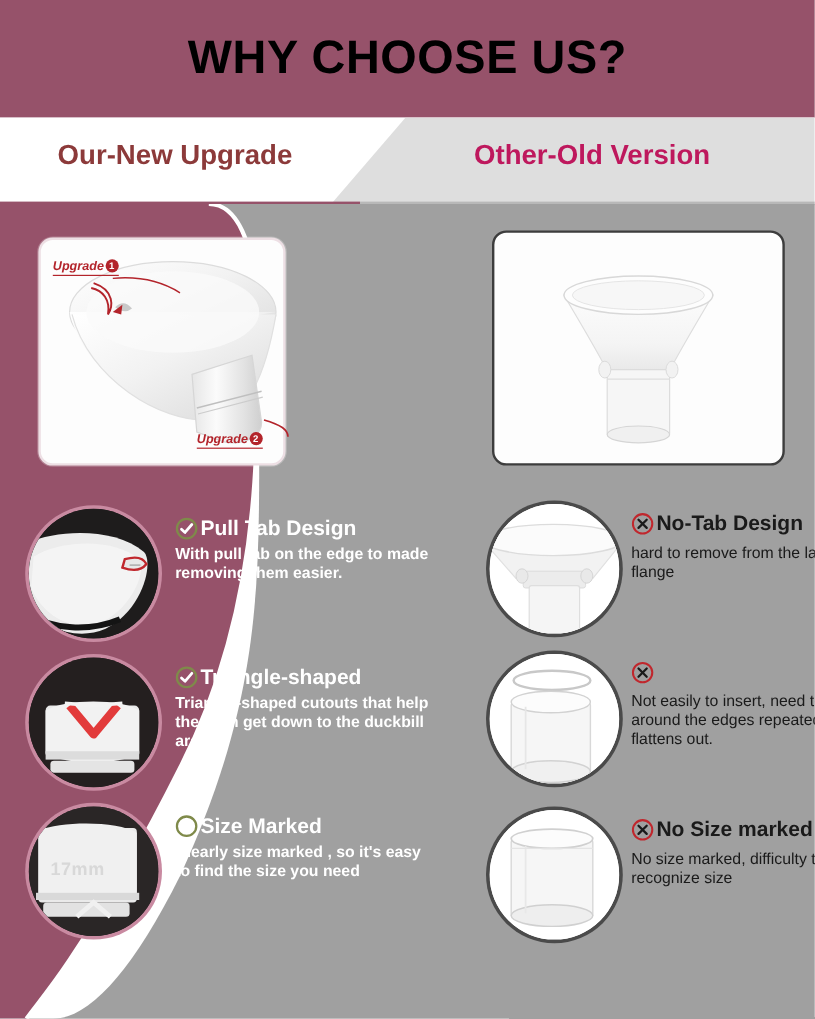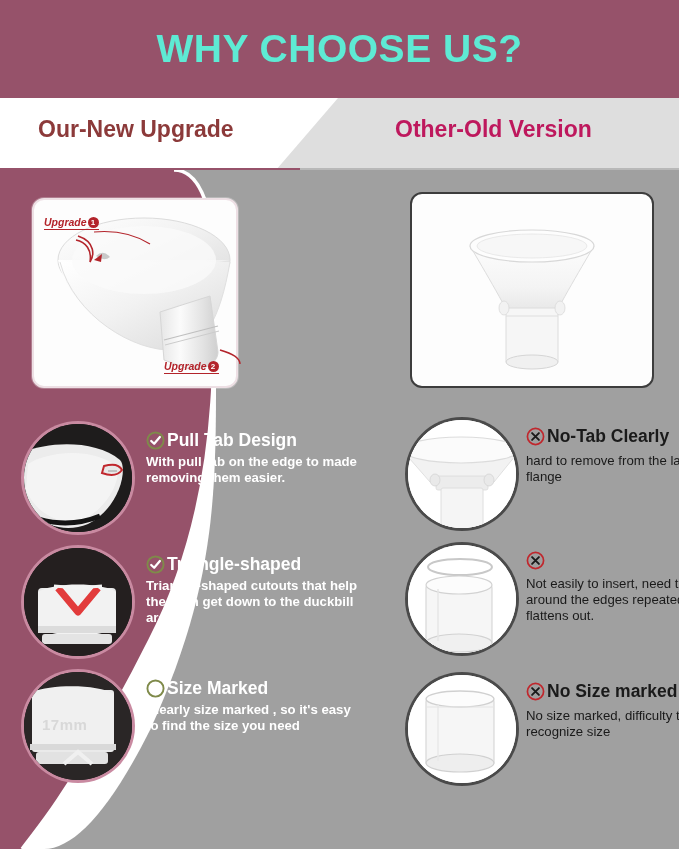--- a/index.html
+++ b/index.html
@@ -12,40 +12,40 @@
   }
   #stage { position:absolute; inset:0; width:679px; height:849px; overflow:hidden; }
 
   
   .title-band {
     position:absolute; left:0; top:0; width:679px; height:98px;
     background:#96526a;
     display:flex; align-items:center; justify-content:center;
   }
   .title-band .title {
-    color:#5eead4;
+    color:#000000;
     font-size:39px;
     font-weight:bold;
     letter-spacing:0.5px;
     font-family:"Liberation Sans", sans-serif;
   }
 
   
   .head-row { position:absolute; left:0; top:98px; width:679px; height:72px; }
   .head-row .bg-white { position:absolute; inset:0; background:#ffffff; }
   .head-row .bg-gray {
     position:absolute; left:0; top:0; width:679px; height:72px;
     background:#dedede;
     clip-path:polygon(338px 0, 679px 0, 679px 72px, 276px 72px);
   }
   .head-row .cap {
     position:absolute; top:18px;
     font-size:23px; font-weight:bold; white-space:nowrap;
   }
-  .head-row .cap-left  { left:38px;  color:#8c3a3a; }
+  .head-row .cap-left  { left:48px;  color:#8c3a3a; }
   .head-row .cap-right { left:395px; color:#be185d; }
 
   
   .sep-left  { position:absolute; left:0;   top:168px; width:300px; height:3px; background:#96526a; }
   .sep-right { position:absolute; left:300px; top:168px; width:379px; height:3px; background:#b8b8b8; }
 
   
   .body-area { position:absolute; left:0; top:170px; width:679px; height:679px; }
   .panel-gray {
     position:absolute; inset:0; background:#a0a0a0;
@@ -322,21 +322,21 @@
           <ellipse cx="27" cy="60" rx="5" ry="6" fill="#e9e9e9" stroke="#d4d4d4" stroke-width="0.8"></ellipse>
           <ellipse cx="81" cy="60" rx="5" ry="6" fill="#e9e9e9" stroke="#d4d4d4" stroke-width="0.8"></ellipse>
         </svg>
       </div>
       <div class="ftext" style="left:118px;">
         <div class="fhead dark">
           <svg class="badge" viewBox="0 0 20 20">
             <circle cx="10" cy="10" r="8.5" fill="none" stroke="#c0272d" stroke-width="1.8"></circle>
             <path d="M6.4 6.4 L13.6 13.6 M13.6 6.4 L6.4 13.6" fill="none" stroke="#1a1a1a" stroke-width="2" stroke-linecap="round"></path>
           </svg>
-          <span>No-Tab Clearly</span>
+          <span>No-Tab Design</span>
         </div>
         <div class="fdesc dark" style="margin-top:6px;">hard to remove from the larger flange</div>
       </div>
     </div>
 
     <div class="frow" style="left:408px; top:375px; width:268px; height:118px;">
       <div class="thumb pale thumb-ring-r">
         <svg width="108" height="108" viewBox="0 0 108 108">
           <rect width="108" height="108" fill="#ffffff"></rect>
           <ellipse cx="52" cy="22" rx="32" ry="8" fill="none" stroke="#c8c8c8" stroke-width="2"></ellipse>

